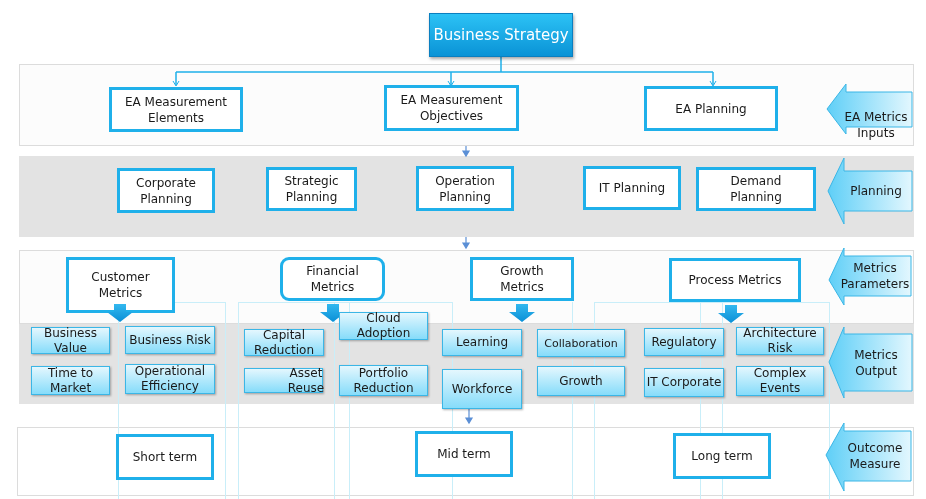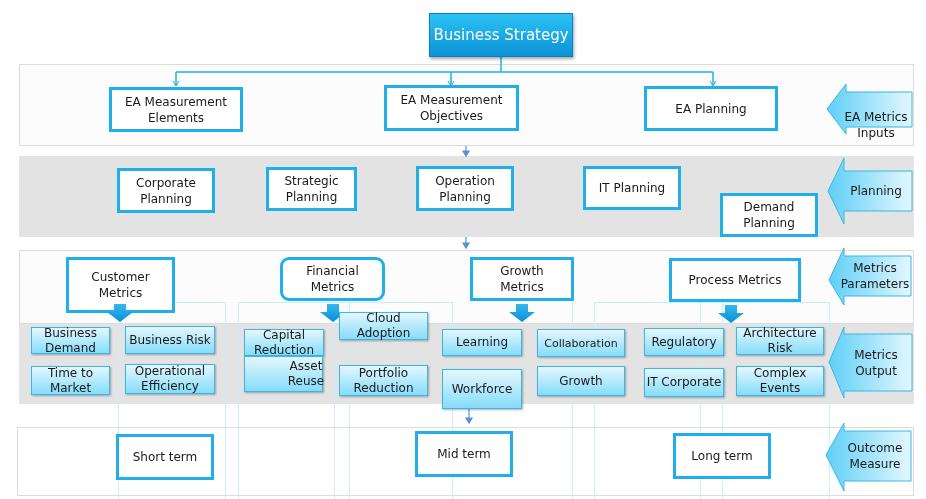--- a/index.html
+++ b/index.html
@@ -82,48 +82,48 @@
 <div class="title-box" style="left:429px;top:13px;width:144px;height:44px;">Business Strategy</div>
 
 <div class="box" style="left:109px;top:87px;width:134px;height:45px;">EA Measurement Elements</div>
 <div class="box" style="left:384px;top:85px;width:135px;height:46px;">EA Measurement Objectives</div>
 <div class="box" style="left:644px;top:86px;width:134px;height:45px;">EA Planning</div>
 
 <div class="box" style="left:117px;top:168px;width:98px;height:45px;">Corporate Planning</div>
 <div class="box" style="left:266px;top:167px;width:91px;height:44px;">Strategic Planning</div>
 <div class="box" style="left:416px;top:166px;width:98px;height:45px;">Operation Planning</div>
 <div class="box" style="left:583px;top:166px;width:98px;height:44px;">IT Planning</div>
-<div class="box" style="left:720px;top:167px;width:98px;height:44px;margin-top:26px;">Demand Planning</div>
+<div class="box" style="left:696px;top:167px;width:120px;height:44px;">Demand Planning</div>
 
 <div class="box" style="left:66px;top:257px;width:109px;height:56px;">Customer Metrics</div>
 <div class="box" style="left:280px;top:257px;width:105px;height:44px;border-radius:9px;">Financial Metrics</div>
 <div class="box" style="left:470px;top:257px;width:104px;height:44px;">Growth Metrics</div>
 <div class="box" style="left:669px;top:258px;width:132px;height:44px;">Process Metrics</div>
 
 <svg class="overlay" width="926" height="499">
   <defs>
     <linearGradient id="dg" x1="0" y1="0" x2="0" y2="1">
       <stop offset="0" stop-color="#33b8ef"></stop>
       <stop offset="1" stop-color="#0a8fd6"></stop>
     </linearGradient>
   </defs>
   <polygon points="114,304 126,304 126,312 133,312 120,322 107,312 114,312" fill="url(#dg)"></polygon>
   <polygon points="327,304 339,304 339,312 346,312 333,322 320,312 327,312" fill="url(#dg)"></polygon>
   <polygon points="516,304 528,304 528,312 535,312 522,322 509,312 516,312" fill="url(#dg)"></polygon>
   <polygon points="725,305 737,305 737,313 744,313 731,323 718,313 725,313" fill="url(#dg)"></polygon>
 </svg>
 
-<div class="chip" style="left:31px;top:327px;width:79px;height:27px;">Business Demand</div>
+<div class="chip" style="left:31px;top:327px;width:79px;height:27px;">Business Value</div>
 <div class="chip" style="left:125px;top:326px;width:90px;height:28px;">Business Risk</div>
 <div class="chip" style="left:31px;top:366px;width:79px;height:29px;">Time to Market</div>
 <div class="chip" style="left:125px;top:364px;width:90px;height:30px;">Operational Efficiency</div>
 
 <div class="chip" style="left:244px;top:329px;width:80px;height:27px;">Capital Reduction</div>
 <div class="chip" style="left:339px;top:312px;width:89px;height:28px;">Cloud Adoption</div>
-<div class="chip" style="left:244px;top:356px;width:79px;height:36px;padding-left:45px;">Asset Reuse</div>
+<div class="chip" style="left:244px;top:368px;width:79px;height:25px;padding-left:45px;">Asset Reuse</div>
 <div class="chip" style="left:339px;top:365px;width:89px;height:31px;">Portfolio Reduction</div>
 
 <div class="chip" style="left:442px;top:329px;width:80px;height:27px;">Learning</div>
 <div class="chip" style="left:537px;top:329px;width:88px;height:28px;font-size:11px;">Collaboration</div>
 <div class="chip" style="left:442px;top:369px;width:80px;height:40px;">Workforce</div>
 <div class="chip" style="left:537px;top:366px;width:88px;height:30px;">Growth</div>
 
 <div class="chip" style="left:644px;top:328px;width:80px;height:28px;">Regulatory</div>
 <div class="chip" style="left:736px;top:327px;width:88px;height:28px;">Architecture Risk</div>
 <div class="chip" style="left:644px;top:368px;width:80px;height:29px;">IT Corporate</div>

